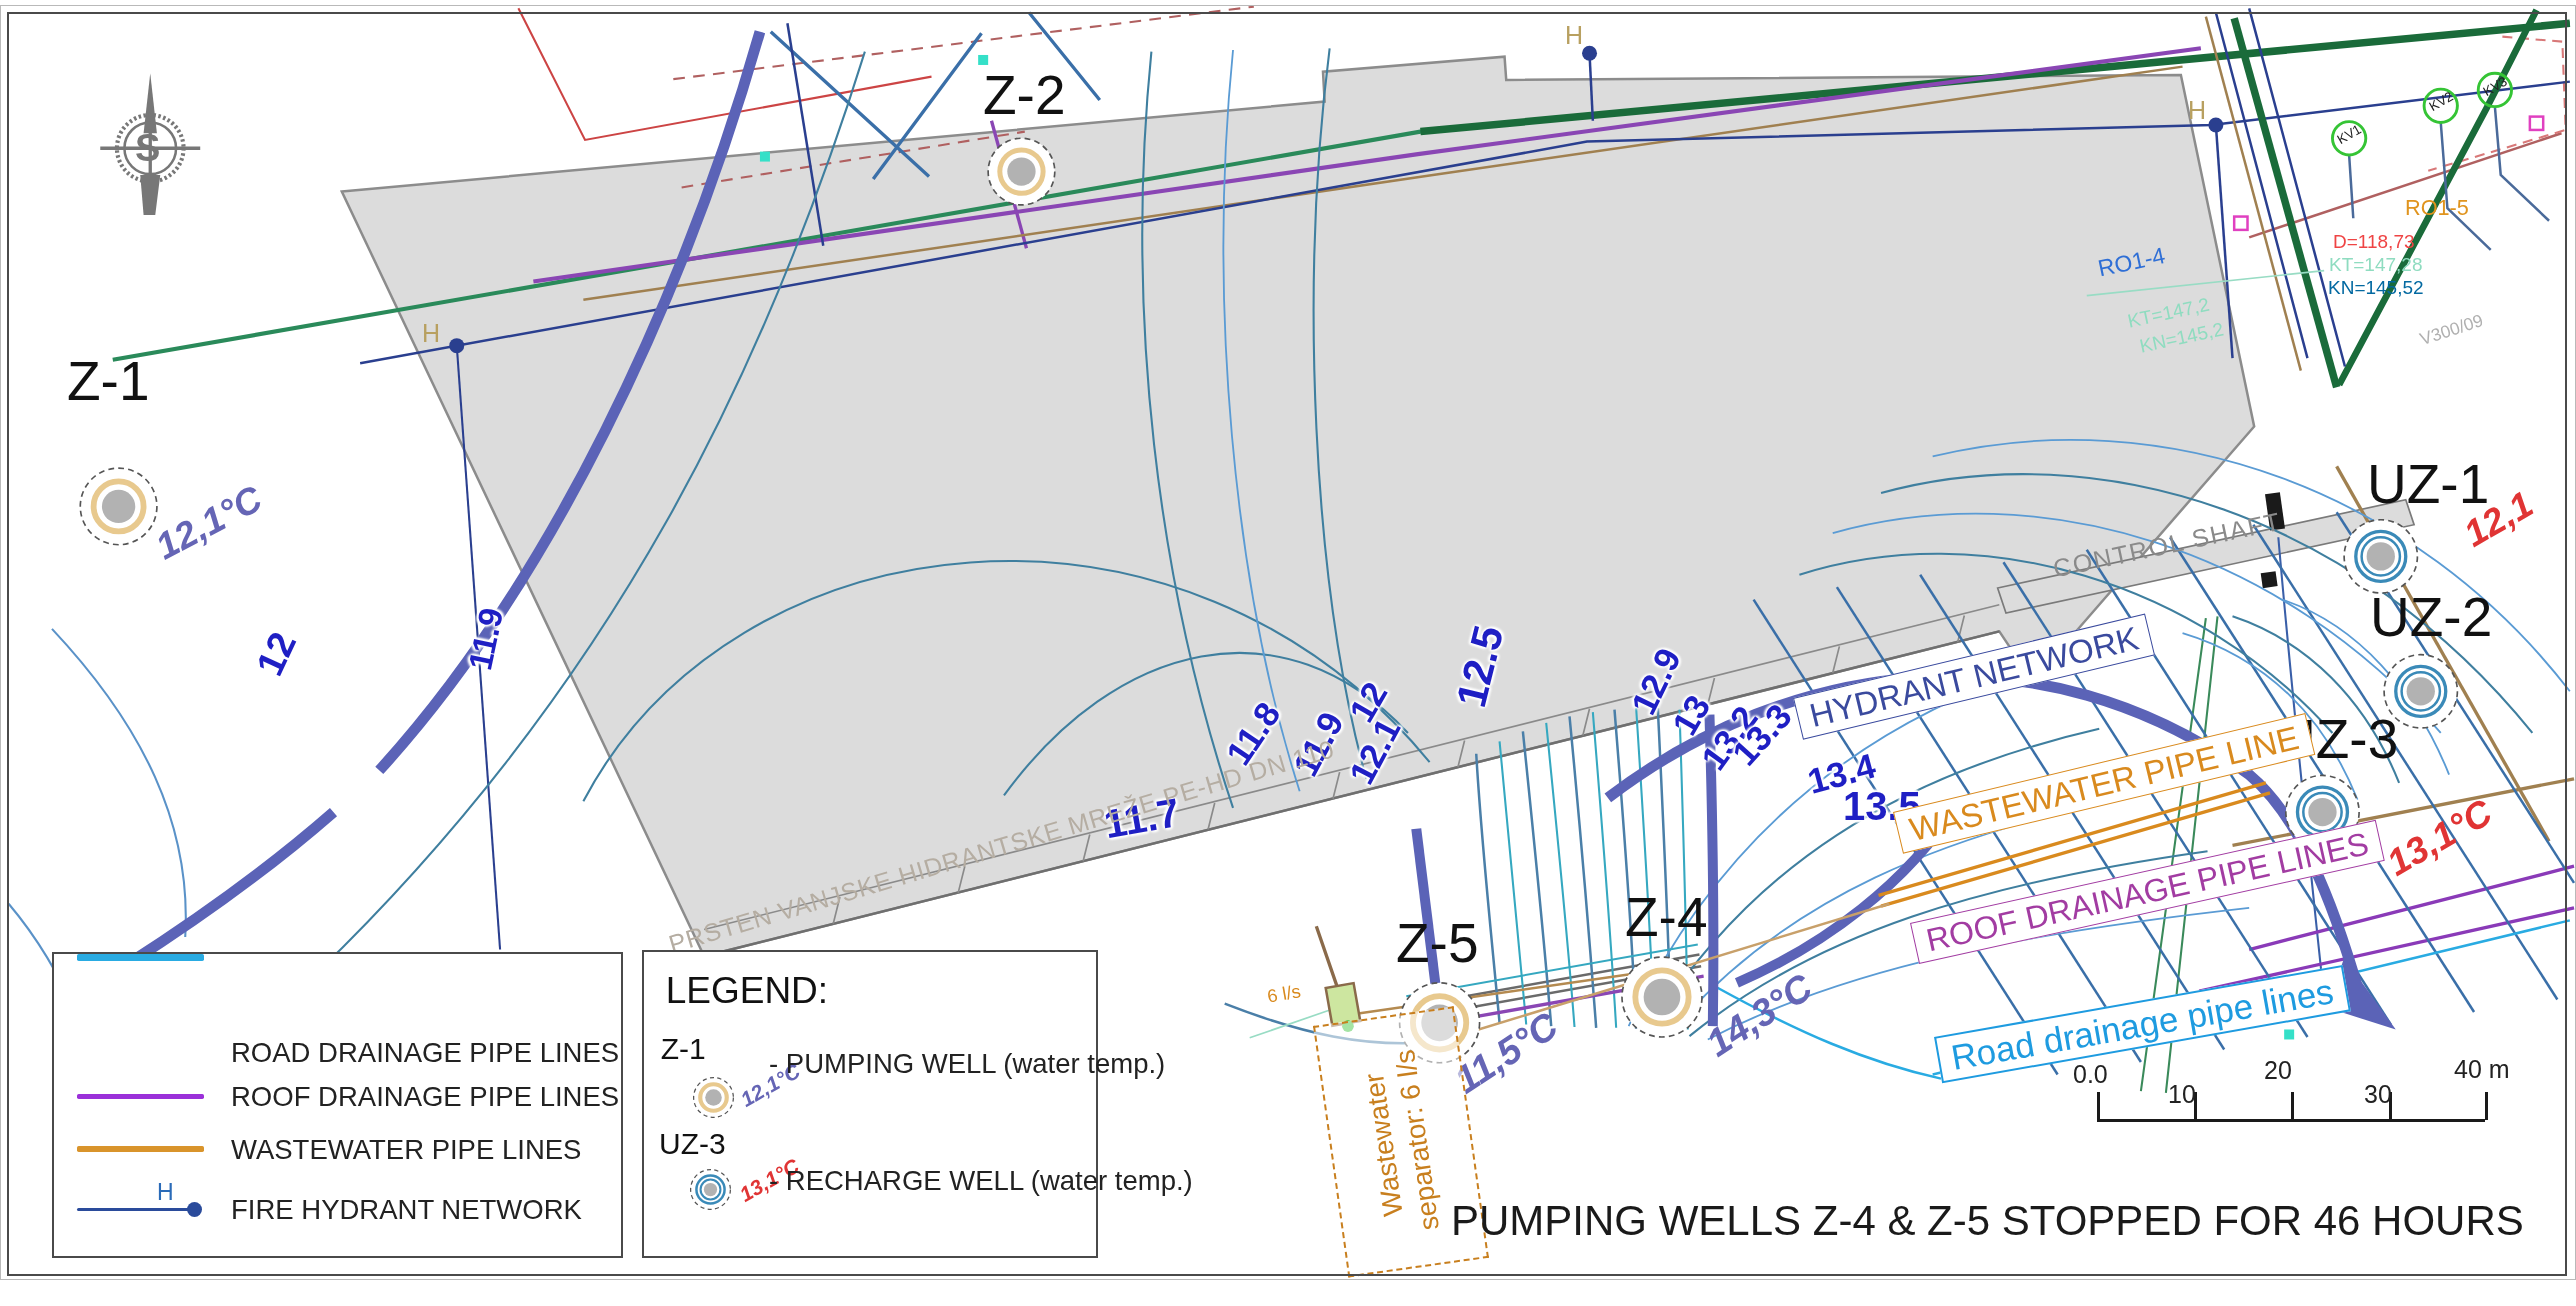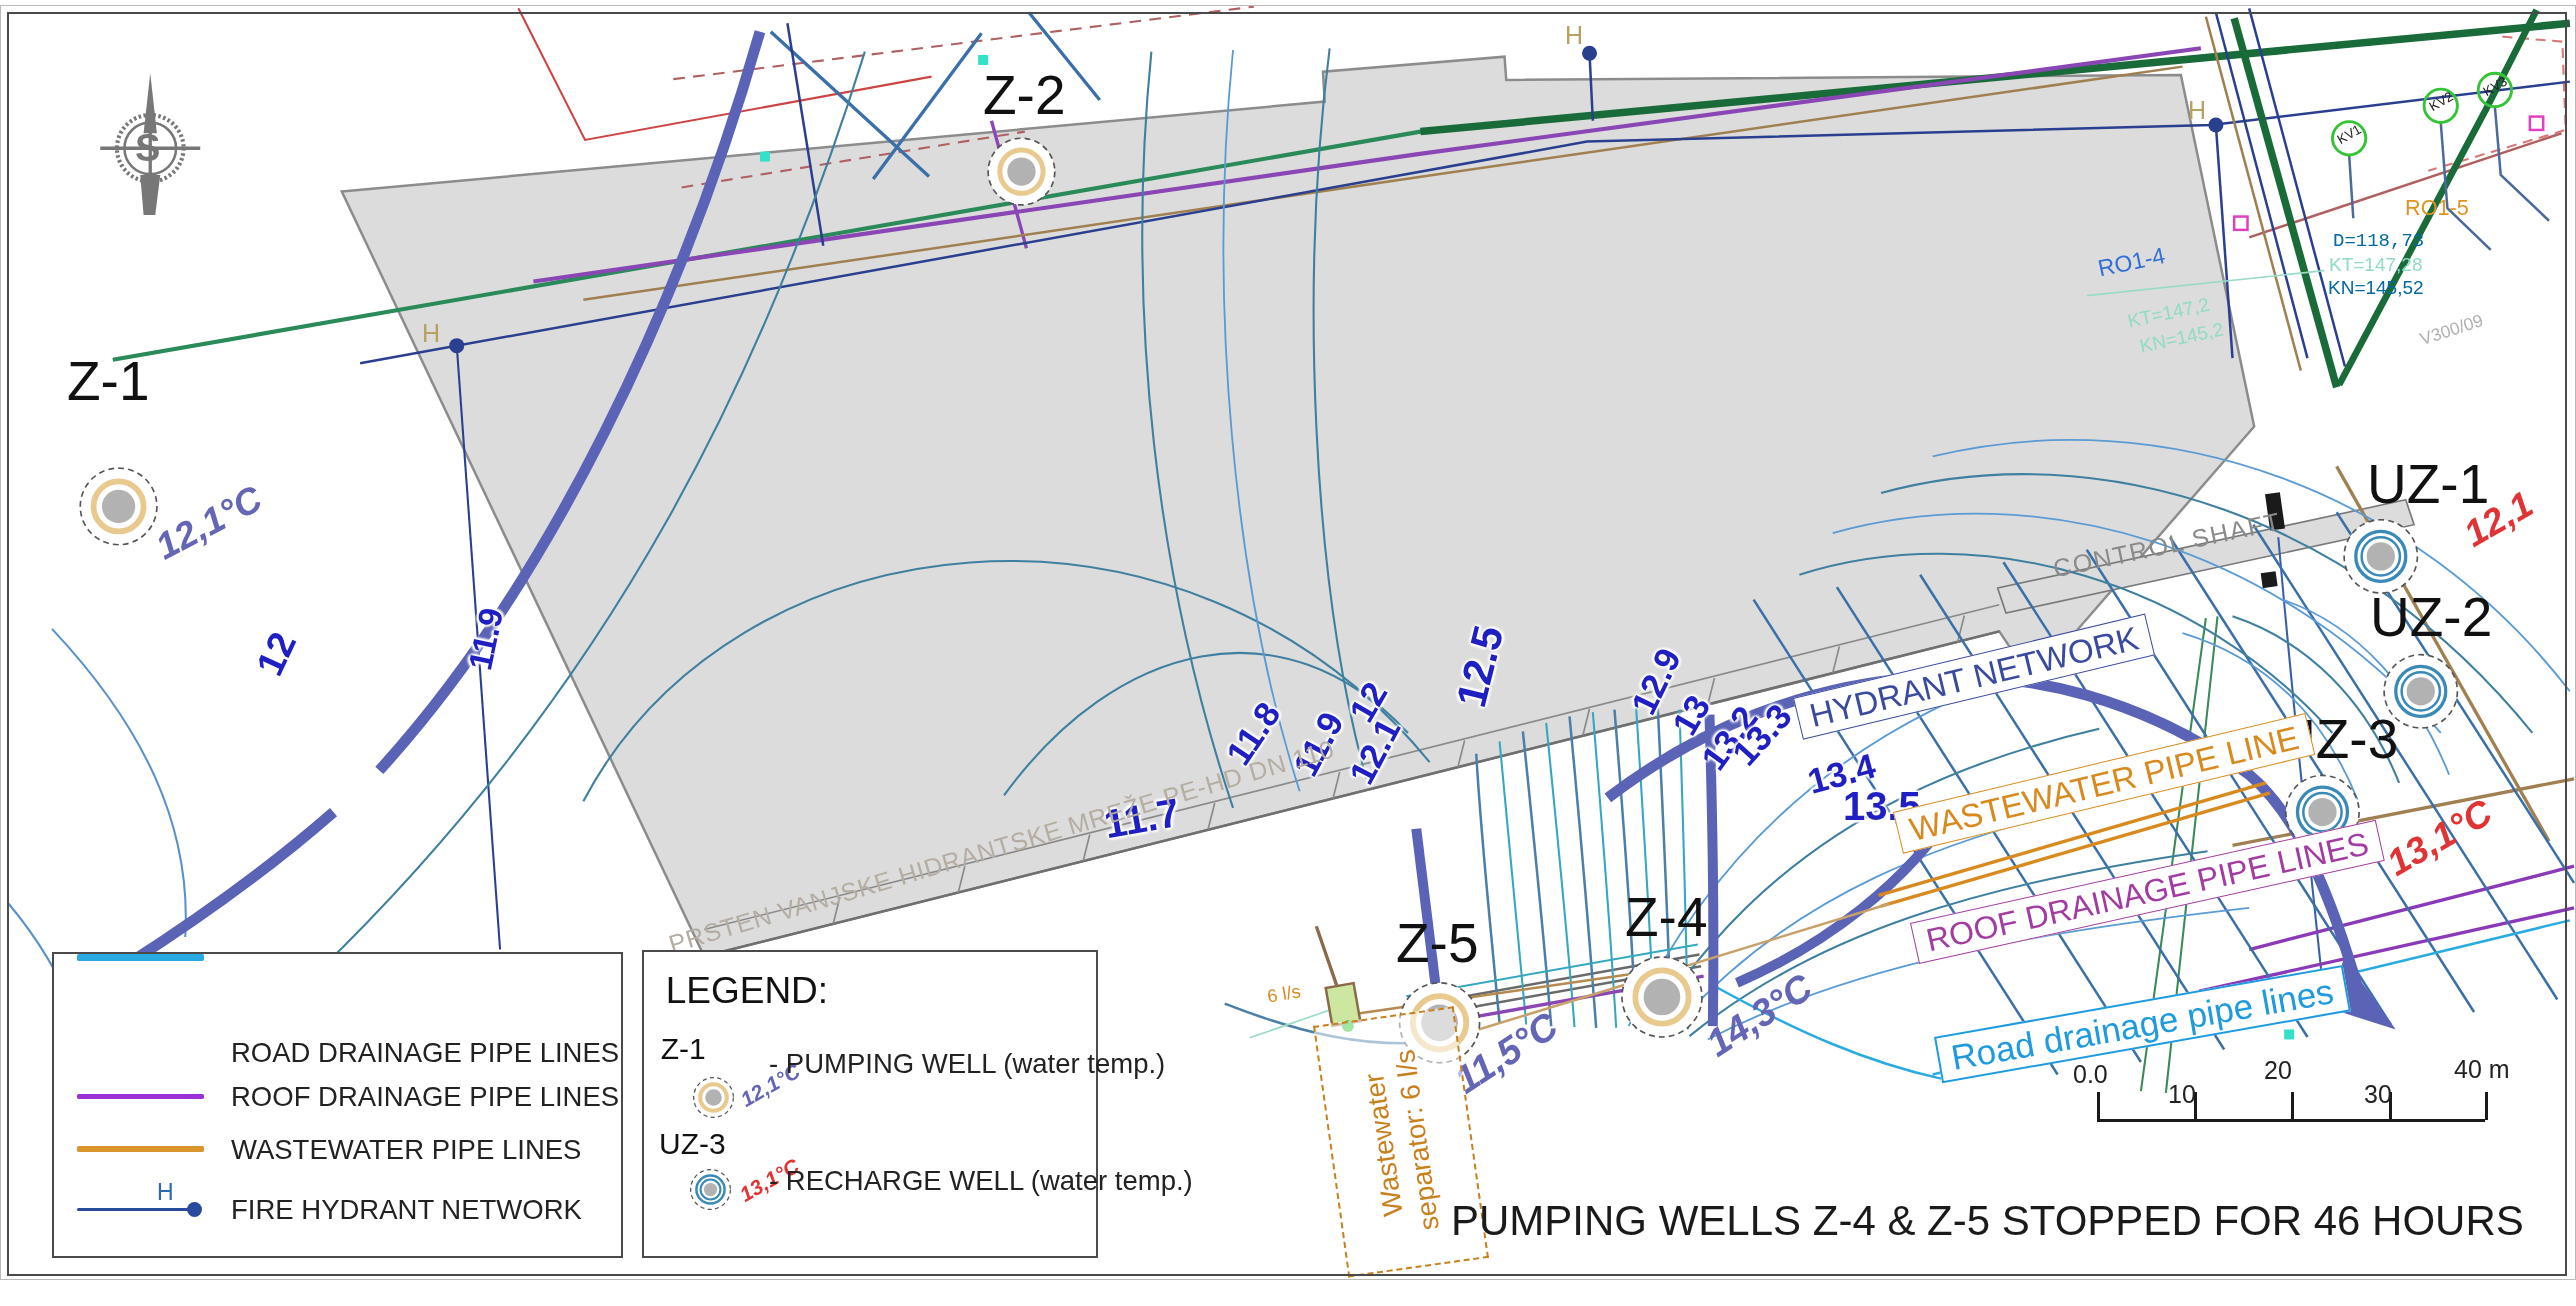--- a/index.html
+++ b/index.html
@@ -257,21 +257,21 @@
 
   <div class="t" style="left:422px;top:321px;font-size:25px;color:#b8a060;">H</div>
   <div class="t" style="left:1565px;top:23px;font-size:25px;color:#b8a060;">H</div>
   <div class="t" style="left:2188px;top:98px;font-size:25px;color:#b8a060;">H</div>
 
   <div class="t" style="left:2335px;top:135px;font-size:13.3px;color:#222;transform:rotate(-30deg);">KV1</div>
   <div class="t" style="left:2427px;top:102px;font-size:13.3px;color:#222;transform:rotate(-30deg);">KV2</div>
   <div class="t" style="left:2481px;top:87px;font-size:13.3px;color:#222;transform:rotate(-30deg);">KV3</div>
 
   <div class="t" style="left:2359px;top:197px;font-size:21.7px;color:#e0941e;margin-left:46px;">RO1-5</div>
-  <div class="t" style="left:2333px;top:232px;font-size:19px;color:#0369a1;font-family:Liberation Mono, monospace;">D=118,73</div>
+  <div class="t" style="left:2333px;top:232px;font-size:19px;color:#ef4444;">D=118,73</div>
   <div class="t" style="left:2329px;top:255px;font-size:19px;color:#8fdcc0;">KT=147,28</div>
   <div class="t" style="left:2328px;top:278px;font-size:19px;color:#0369a1;">KN=145,52</div>
 
   <div class="t" style="left:2096px;top:258px;font-size:23px;color:#2f6fd6;transform:rotate(-12deg);">RO1-4</div>
   <div class="t" style="left:2126px;top:312px;font-size:19px;color:#8fdcc0;transform:rotate(-12deg);">KT=147,2</div>
   <div class="t" style="left:2138px;top:337px;font-size:19px;color:#8fdcc0;transform:rotate(-12deg);">KN=145,2</div>
   <div class="t" style="left:2418px;top:332px;font-size:17.5px;color:#b0b0b0;transform:rotate(-18deg);">V300/09</div>
 
   <div class="sep-box" style="left:1313px;top:1026px;width:138px;height:250px;transform:rotate(-8deg);">
     <div class="sep-text">

